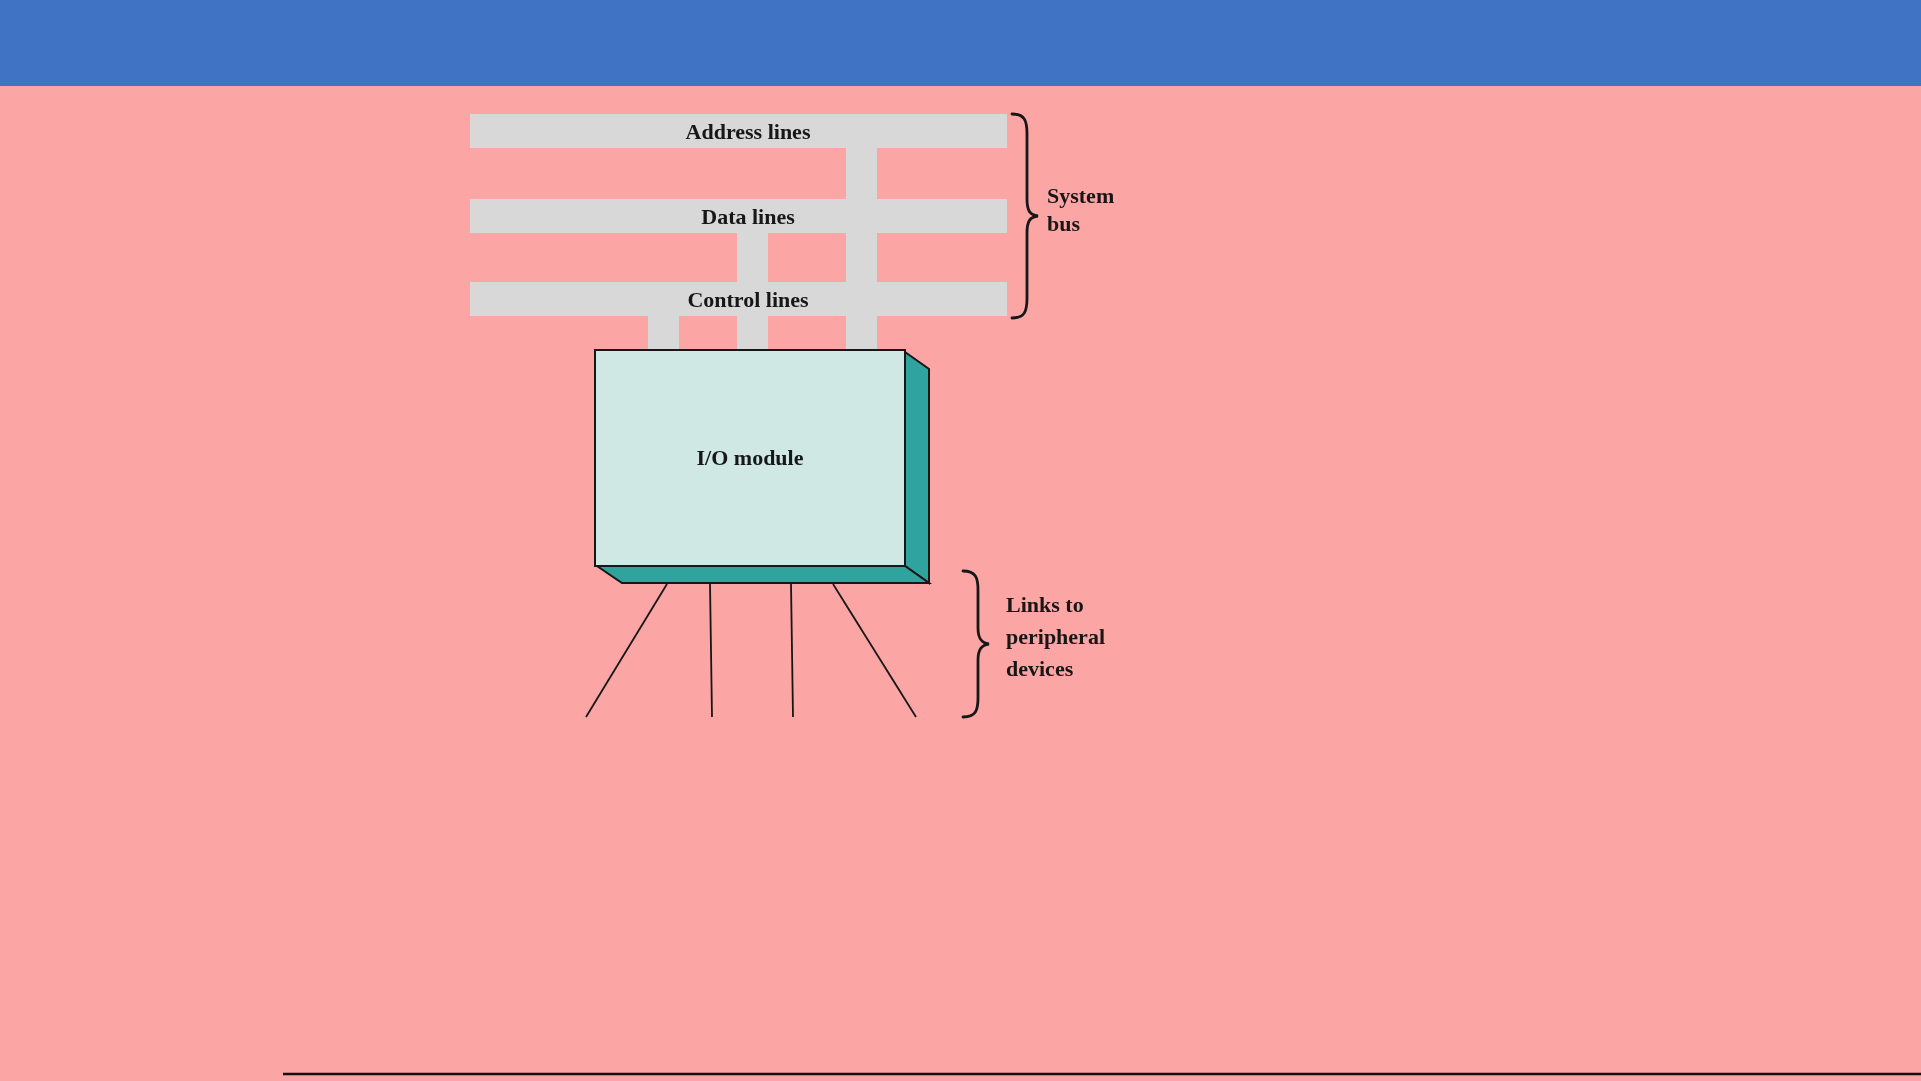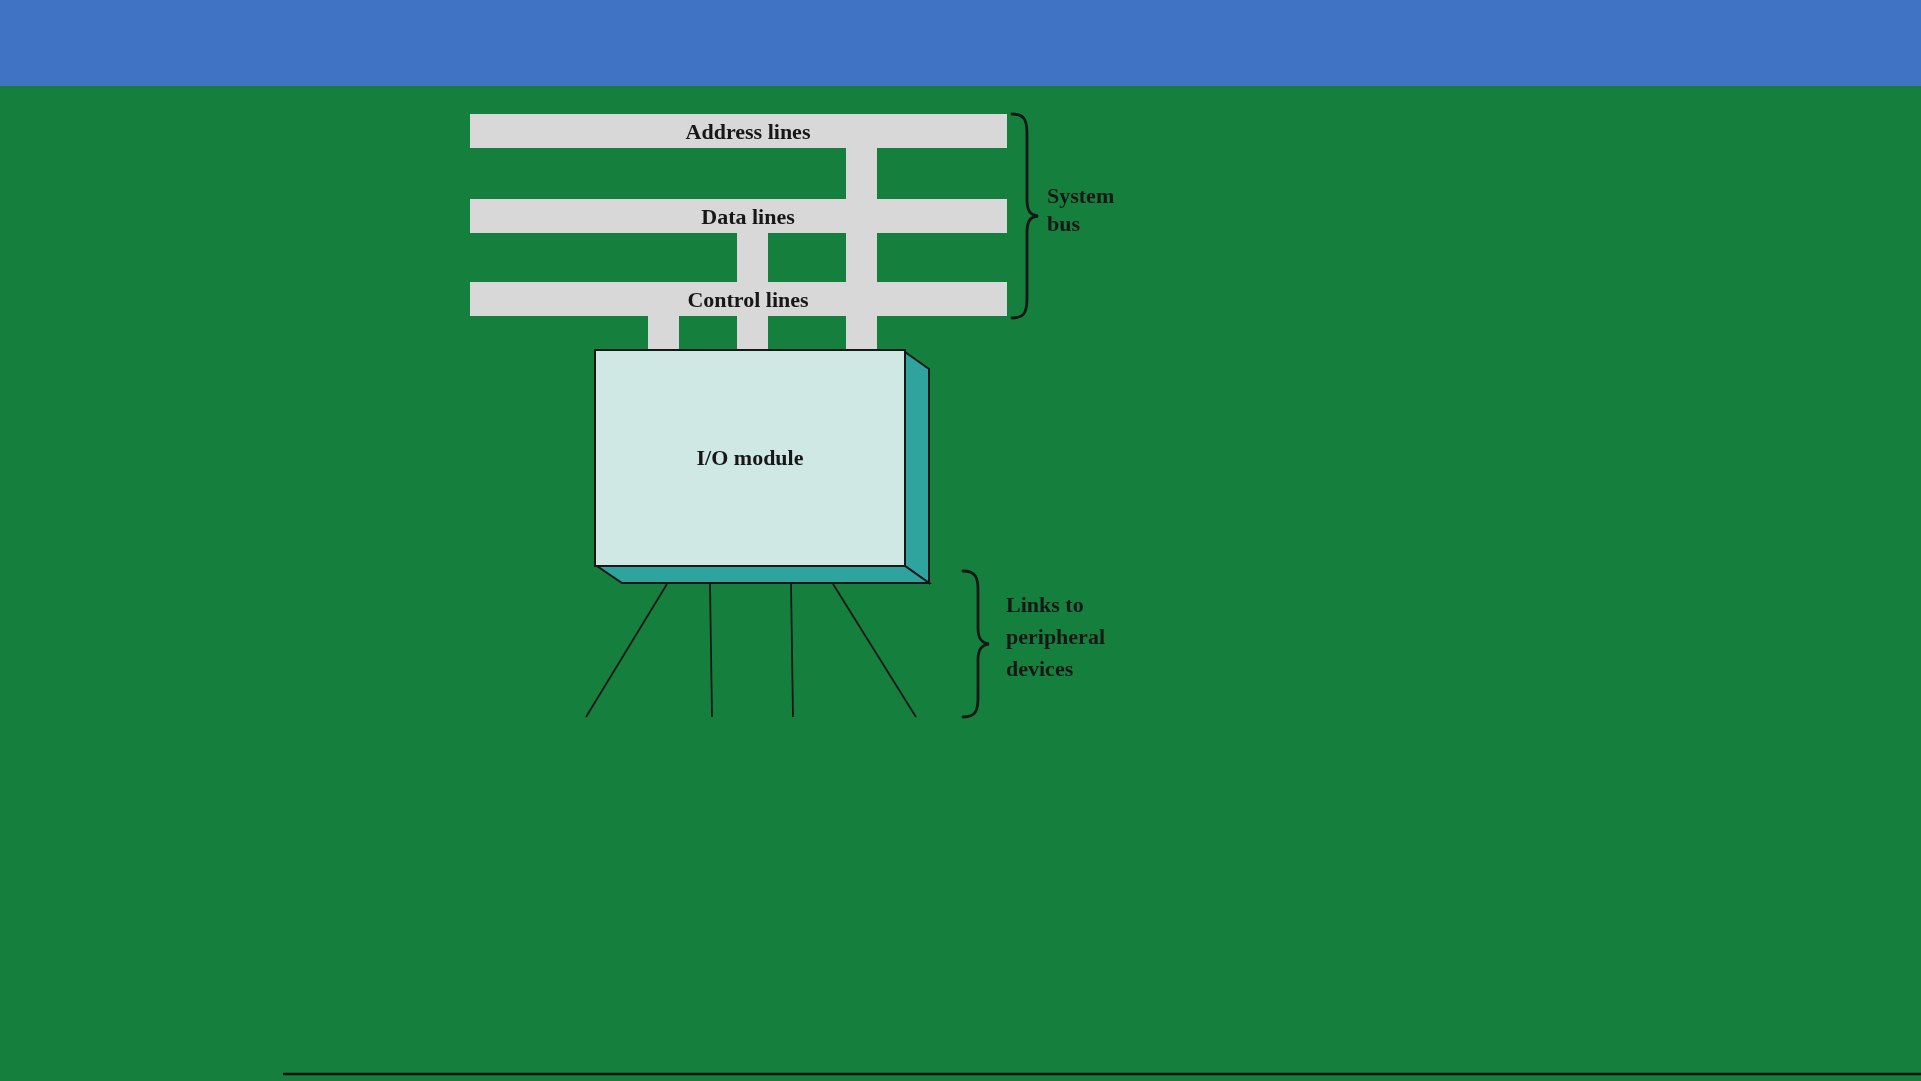--- a/index.html
+++ b/index.html
@@ -1,21 +1,21 @@
 <!DOCTYPE html>
 <html><head>
 <meta charset="utf-8">
 <style>
   * { margin: 0; padding: 0; box-sizing: border-box; }
   html, body { background: #ffffff; }
   .slide {
     position: relative;
     width: 1921px;
     height: 1081px;
-    background: #15803d;
+    background: #fca5a5;
     overflow: hidden;
   }
   svg { display: block; width: 1921px; height: 1081px; }
   .diagram-text {
     font-family: "Liberation Serif", "DejaVu Serif", serif;
     font-weight: bold;
     font-size: 22px;
     fill: #171717;
   }
   .center { text-anchor: middle; }

